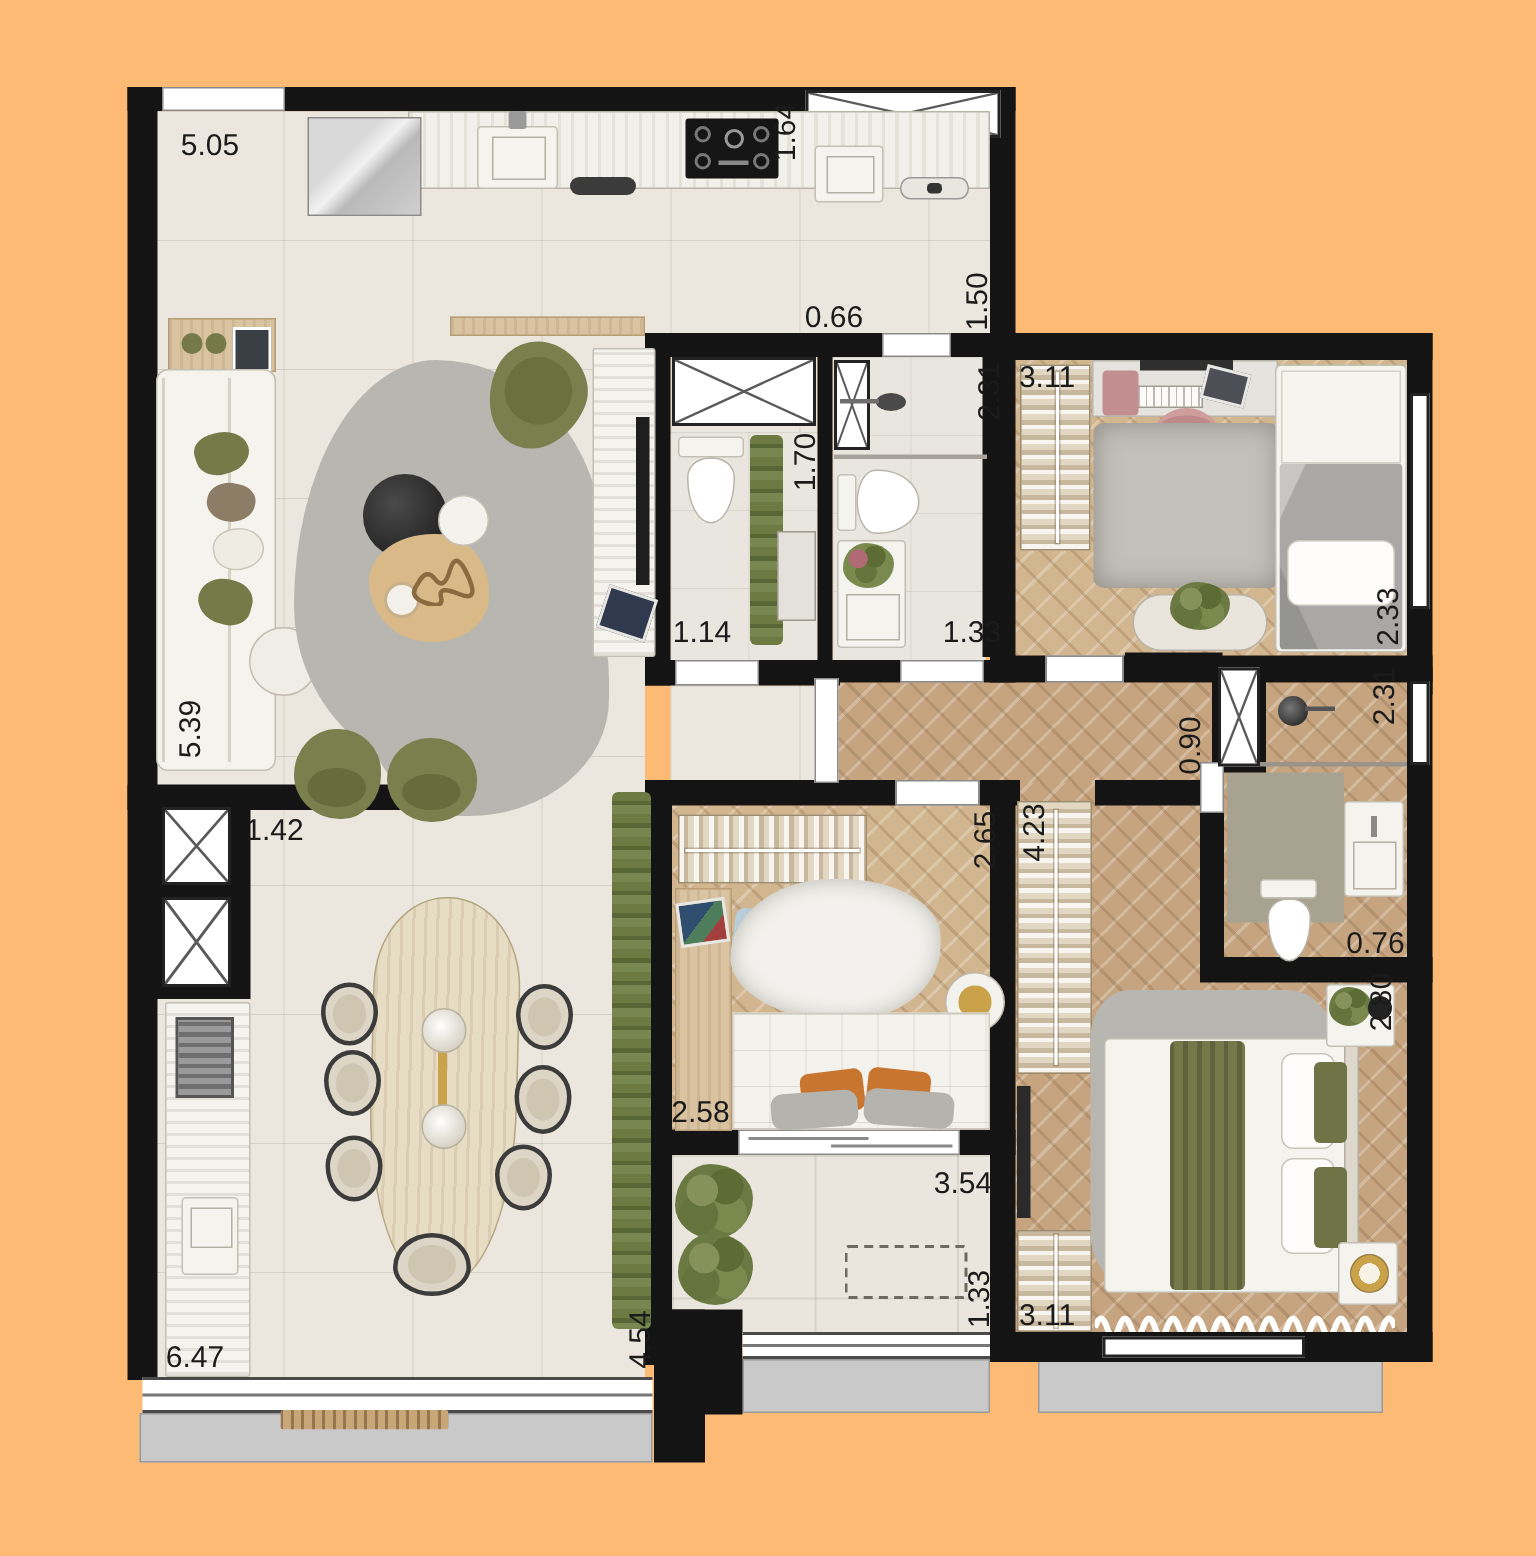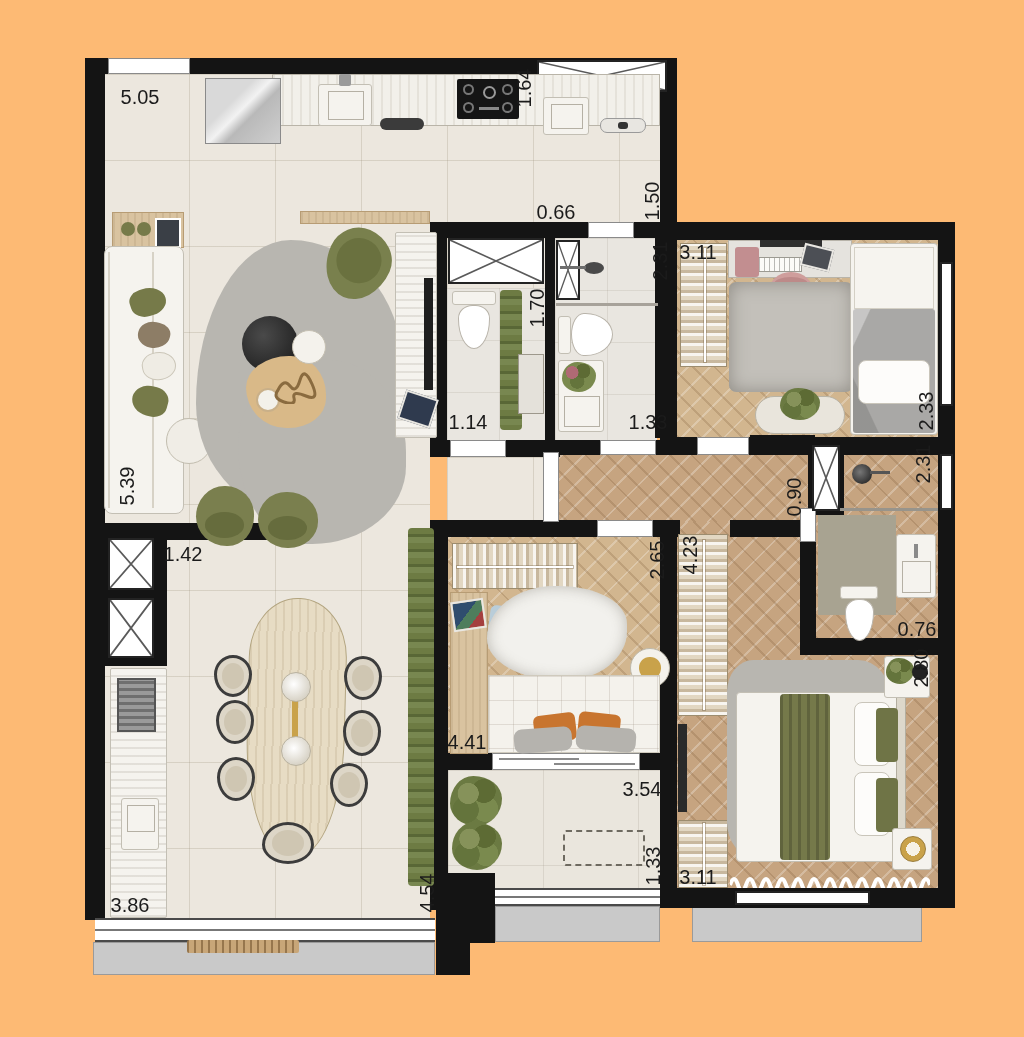--- a/index.html
+++ b/index.html
@@ -366,20 +366,20 @@
       <span class="dim" style="left: 468px; top: 422px;">1.14</span>
       <span class="dim" style="left: 648px; top: 422px;">1.33</span>
       <span class="dim v" style="left: 794px; top: 497px;">0.90</span>
       <span class="dim v" style="left: 923px; top: 464px;">2.31</span>
       <span class="dim v" style="left: 127px; top: 486px;">5.39</span>
       <span class="dim" style="left: 183px; top: 554px;">1.42</span>
       <span class="dim v" style="left: 657px; top: 560px;">2.65</span>
       <span class="dim v" style="left: 690px; top: 555px;">4.23</span>
       <span class="dim" style="left: 917px; top: 629px;">0.76</span>
       <span class="dim v" style="left: 921px; top: 668px;">2.80</span>
-      <span class="dim" style="left: 467px; top: 742px;">4.41</span>
+      <span class="dim" style="left: 467px; top: 742px;">2.58</span>
       <span class="dim" style="left: 642px; top: 789px;">3.54</span>
       <span class="dim v" style="left: 653px; top: 866px;">1.33</span>
       <span class="dim" style="left: 698px; top: 877px;">3.11</span>
-      <span class="dim" style="left: 130px; top: 905px;">3.86</span>
+      <span class="dim" style="left: 130px; top: 905px;">6.47</span>
       <span class="dim v" style="left: 427px; top: 893px;">4.54</span>
     </div>
 </div>
 
 </body></html>

